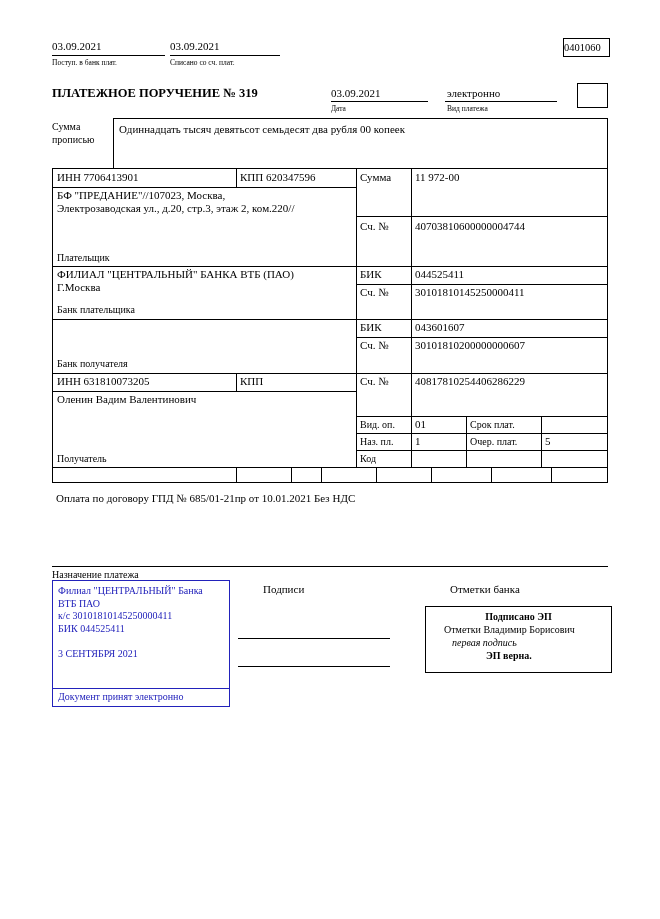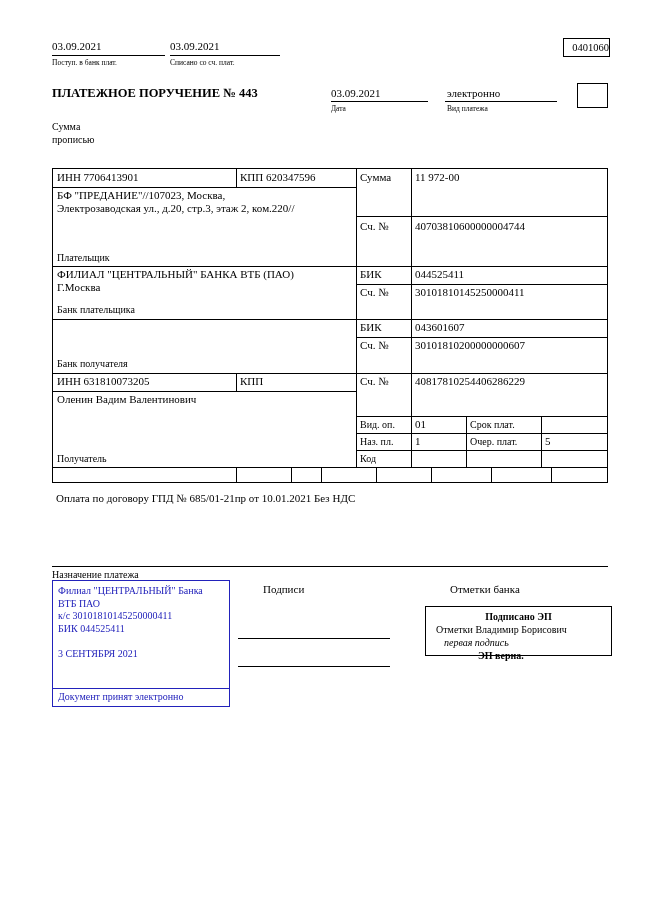--- a/index.html
+++ b/index.html
@@ -18,50 +18,51 @@
   #maintable{position:absolute;left:52px;top:168px;width:556px;height:315px;
              border:1px solid #000;box-sizing:border-box;overflow:hidden;}
   #amountbox{position:absolute;left:113px;top:118px;width:495px;height:50px;
              border:1px solid #000;border-bottom:none;box-sizing:border-box;
              padding:4px 5px;font-size:11px;line-height:13px;}
   #stamp{position:absolute;left:52px;top:580px;width:178px;height:127px;
          border:1px solid #2222bb;box-sizing:border-box;color:#2222bb;
          font-size:10px;line-height:12.5px;padding:4px 5px;}
   #stamp .foot{position:absolute;left:0;right:0;bottom:0;border-top:1px solid #2222bb;
                padding:2px 5px 3px 5px;}
-  #marksbox{position:absolute;left:425px;top:606px;width:187px;height:50px;
+  #marksbox{position:absolute;left:425px;top:606px;width:187px;height:67px;
             border:1px solid #000;box-sizing:border-box;font-size:10px;
-            line-height:13px;padding:3px 10px;}
+            line-height:13px;padding:3px 18px;}
 </style>
 </head>
 <body>
 
 <div id="page">
 
   <div class="t" style="left:52px;top:40px;">03.09.2021</div>
   <div class="hl" style="left:52px;top:55px;width:113px;"></div>
   <div class="t xs" style="left:52px;top:58px;">Поступ. в банк плат.</div>
 
   <div class="t" style="left:170px;top:40px;">03.09.2021</div>
   <div class="hl" style="left:170px;top:55px;width:110px;"></div>
   <div class="t xs" style="left:170px;top:58px;">Списано со сч. плат.</div>
 
-  <div class="box" style="left:563px;top:38px;width:47px;height:19px;font-size:10.5px;line-height:17px;text-align:right;">0401060</div>
+  <div class="box" style="left:563px;top:38px;width:47px;height:19px;font-size:10.5px;line-height:17px;text-align:left;">0401060</div>
 
-  <div class="t b" style="left:52px;top:87px;font-size:12.5px;">ПЛАТЕЖНОЕ ПОРУЧЕНИЕ № 443</div>
+  <div class="t b" style="left:52px;top:87px;font-size:12.5px;">ПЛАТЕЖНОЕ ПОРУЧЕНИЕ № 319</div>
   <div class="t" style="left:331px;top:87px;">03.09.2021</div>
   <div class="hl" style="left:331px;top:101px;width:97px;"></div>
   <div class="t xs" style="left:331px;top:104px;">Дата</div>
   <div class="t" style="left:447px;top:87px;">электронно</div>
   <div class="hl" style="left:445px;top:101px;width:112px;"></div>
   <div class="t xs" style="left:447px;top:104px;">Вид платежа</div>
   <div class="box" style="left:577px;top:83px;width:31px;height:25px;"></div>
 
   <div class="t sm" style="left:52px;top:121px;">Сумма</div>
   <div class="t sm" style="left:52px;top:134px;">прописью</div>
+  <div id="amountbox">Одиннадцать тысяч девятьсот семьдесят два рубля 00 копеек</div>
 
   <div id="maintable">
 
     <div class="hl" style="left:0;top:18px;width:303px;"></div>
     <div class="hl" style="left:303px;top:47px;width:251px;"></div>
     <div class="hl" style="left:0;top:97px;width:554px;"></div>
     <div class="hl" style="left:303px;top:115px;width:251px;"></div>
     <div class="hl" style="left:0;top:150px;width:554px;"></div>
     <div class="hl" style="left:303px;top:168px;width:251px;"></div>
     <div class="hl" style="left:0;top:204px;width:554px;"></div>

